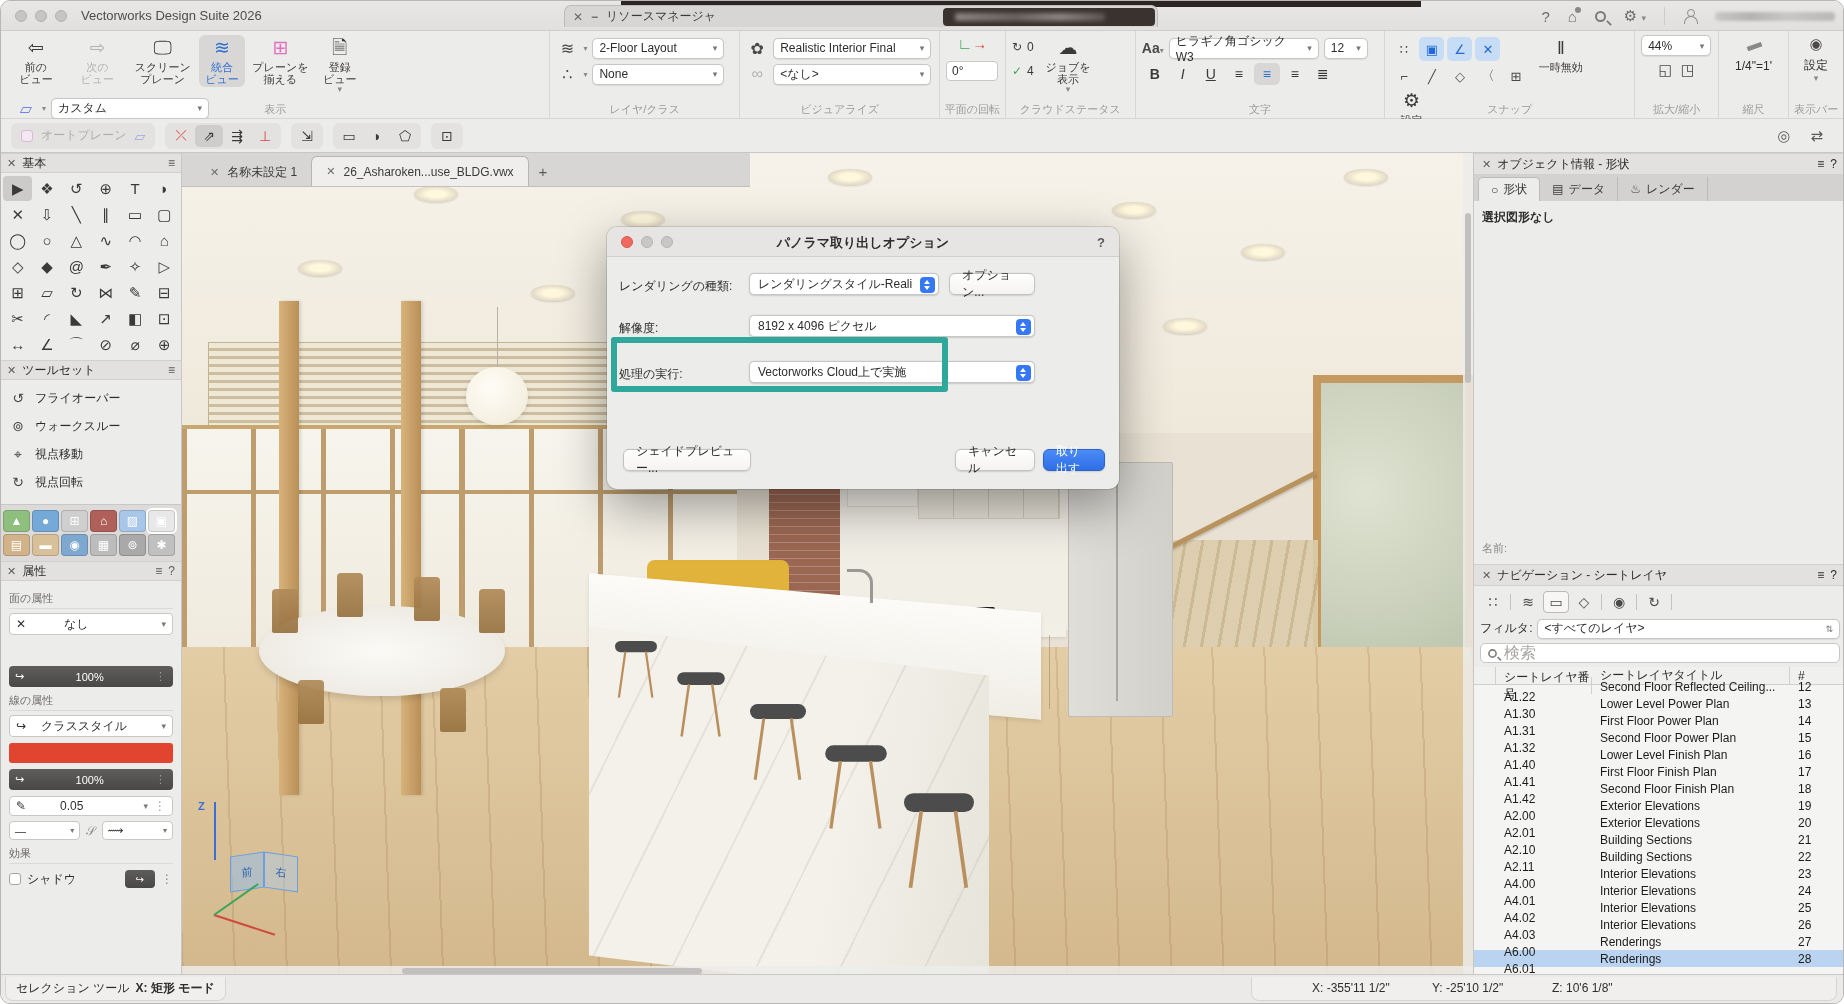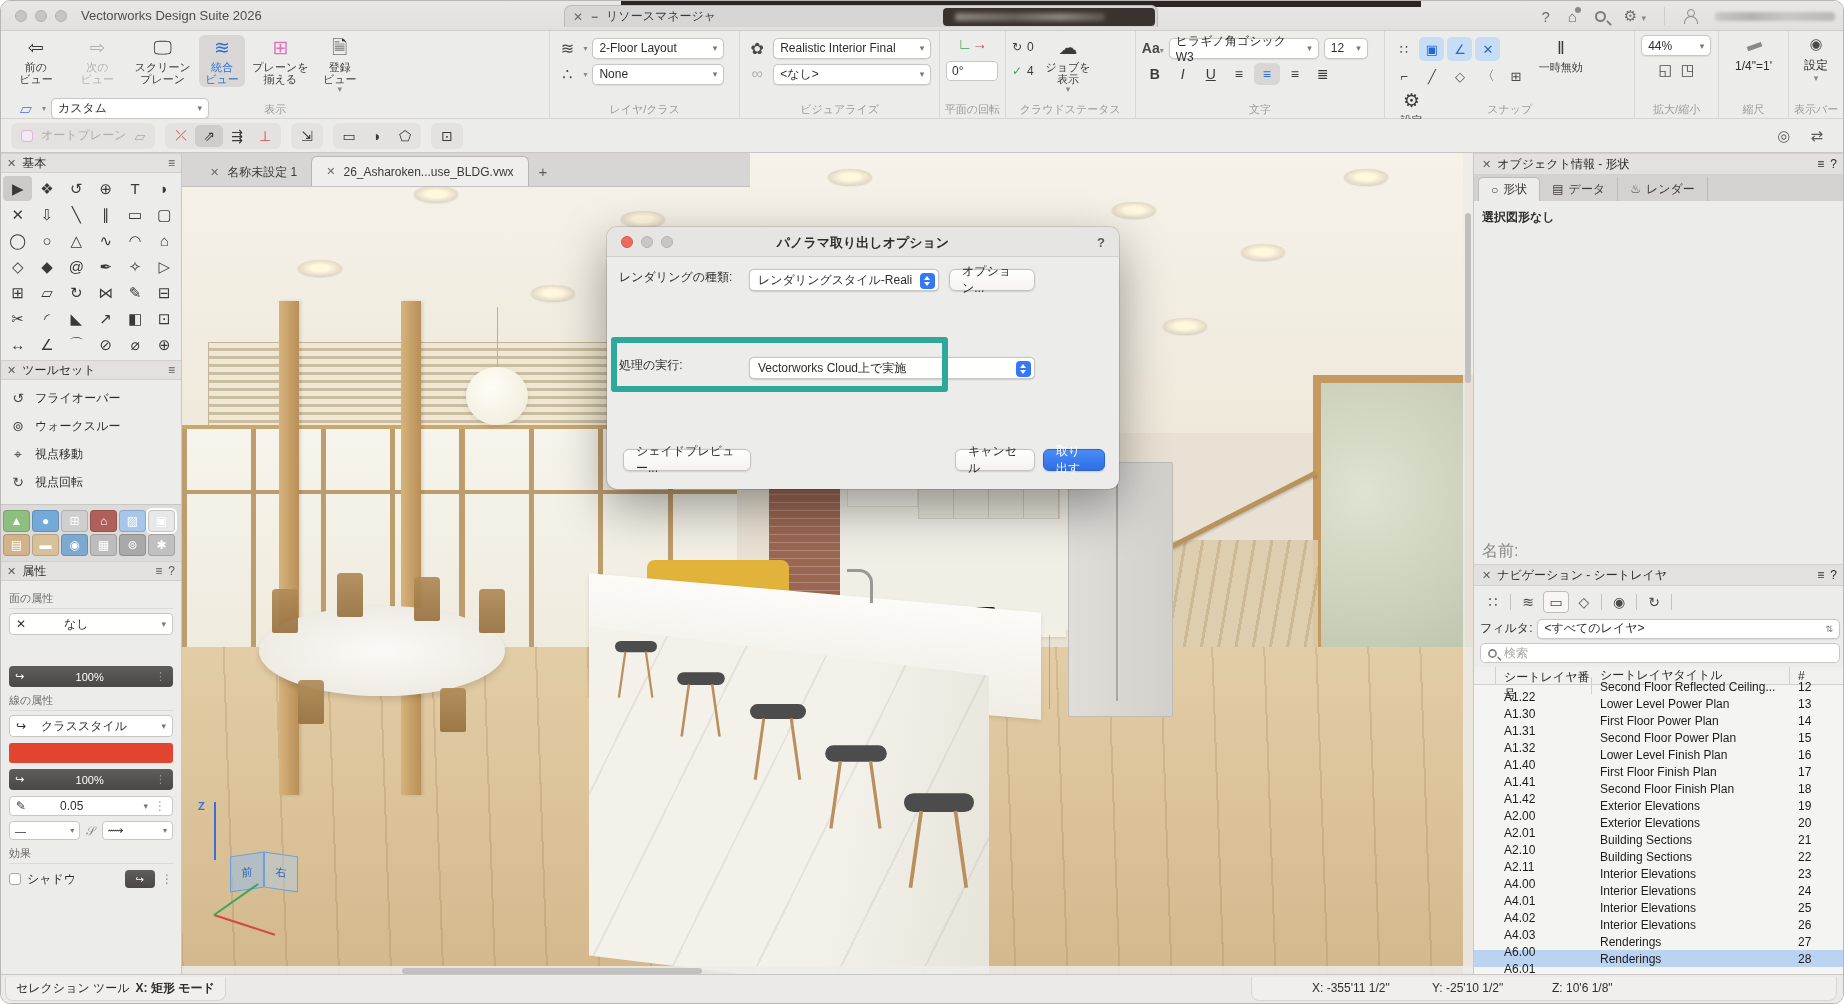--- a/index.html
+++ b/index.html
@@ -221,30 +221,30 @@
   .rsb { position:absolute; left:1472px; top:152px; width:372px; height:823px; background:#ececea; border-left:1px solid #c9c7c5; }
   .rs-head { position:absolute; left:0; width:100%; height:22px; background:#e3e1df;
              border-top:1px solid #d2d0ce; border-bottom:1px solid #d2d0ce;
              display:flex; align-items:center; gap:6px; padding:0 8px; font-size:12px; }
   .oi-tabs { position:absolute; left:0; top:22px; width:100%; height:26px; background:#d4d2d0;
              display:flex; align-items:flex-end; padding-left:4px; }
   .oi-tab { display:flex; align-items:center; gap:5px; padding:0 12px; height:24px; font-size:12px; color:#3c3a38;
             border-right:1px solid #bdbbb9; }
   .oi-tab.active { background:#ececea; border:1px solid #bdbbb9; border-bottom:none; border-radius:5px 5px 0 0; }
   .oi-empty { position:absolute; left:8px; top:56px; font-size:12px; font-weight:bold; color:#2d2d2d; }
-  .oi-name { position:absolute; left:8px; top:388px; font-size:16px; color:#8a8886; }
+  .oi-name { position:absolute; left:8px; top:388px; font-size:11px; color:#8a8886; }
   .nav-icons { position:absolute; left:0; top:436px; height:26px; display:flex; align-items:center; padding:0 6px; gap:2px; }
   .nicon { width:26px; height:22px; display:flex; align-items:center; justify-content:center; font-size:14px; color:#4c4a48; }
   .nicon.sel { background:#f7f6f4; border:1px solid #bdbbb9; border-radius:4px; }
   .nsep { width:1px; height:16px; background:#c5c3c1; margin:0 2px; }
   .nav-filter { position:absolute; left:6px; top:465px; width:360px; height:21px; display:flex; align-items:center; gap:5px; font-size:12px; }
   .nav-filter .dd { flex:1; height:20px; }
   .nav-search { position:absolute; left:6px; top:490px; width:360px; height:20px; background:#fff;
                 border:1px solid #c9c7c5; border-radius:5px; display:flex; align-items:center; padding:0 6px; gap:6px; }
-  .nav-search input { border:none; outline:none; flex:1; font-size:12px; color:#2d2d2d; background:transparent; font-family:inherit; }
+  .nav-search input { border:none; outline:none; flex:1; font-size:16px; color:#2d2d2d; background:transparent; font-family:inherit; }
   .nav-search input::placeholder { color:#a8a6a4; }
   .nav-table { position:absolute; left:0; top:514px; width:372px; bottom:2px; background:#f4f4f2; }
   .nt-head { height:18px; display:flex; font-size:12px; color:#2d2d2d; background:#f0f0ee;
              border-bottom:1px solid #d2d0ce; align-items:center; }
   .nt-head span { border-right:1px solid #d2d0ce; height:100%; display:flex; align-items:center; padding-left:8px; }
   .nt-body { position:absolute; top:18px; left:0; right:0; bottom:0; overflow:hidden; }
   .ntr { display:flex; height:17px; align-items:center; font-size:12px; color:#1c1c1c; }
   .ntr.sel { background:#b9d3f0; }
   .ntc { padding-left:8px; white-space:nowrap; overflow:hidden; }
   .c0 { width:22px; } .c1 { width:96px;margin-top:20px; } .c2 { width:198px; } .c3 { width:40px; }
@@ -263,21 +263,21 @@
   .dialog { position:absolute; left:606px; top:226px; width:512px; height:262px; background:#ececea;
             border-radius:10px; box-shadow:0 18px 50px rgba(0,0,0,.38), 0 0 0 1px rgba(0,0,0,.12); z-index:50; }
   .dlg-title { position:absolute; left:0; top:0; width:100%; height:30px; background:#e7e5e3;
                border-bottom:1px solid #d2d0ce; border-radius:10px 10px 0 0; }
   .dlg-title .t { position:absolute; left:0; top:7px; width:100%; text-align:center; font-size:13px; font-weight:bold; color:#2d2d2d; }
   .dl { position:absolute; top:9px; width:12px; height:12px; border-radius:50%; }
   .dl1 { left:14px; background:#ee6a5e; border:1px solid #d8584c; }
   .dl2 { left:34px; background:#c9c7c5; border:1px solid #b5b3b1; }
   .dl3 { left:54px; background:#c9c7c5; border:1px solid #b5b3b1; }
   .dlg-help { position:absolute; right:14px; top:8px; color:#5c5a58; font-size:13px; font-weight:bold; }
-  .drow { position:absolute; left:12px; height:26px; display:flex; align-items:flex-start; font-size:12px; }
+  .drow { position:absolute; left:12px; height:26px; display:flex; align-items:flex-end; font-size:12px; }
   .dlabel { width:130px; color:#2d2d2d; }
   .popup { position:relative; background:#fff; border:1px solid #c9c7c5; border-radius:5px; height:22px;
            display:flex; align-items:center; padding:0 26px 0 8px; font-size:12px; box-shadow:0 .5px 1.5px rgba(0,0,0,.15); }
   .stepper { position:absolute; right:3px; top:3px; width:15px; height:16px; border-radius:4px; background:#3478f6; }
   .stepper:before, .stepper:after { content:""; position:absolute; left:4px; border-left:3.5px solid transparent; border-right:3.5px solid transparent; }
   .stepper:before { top:3px; border-bottom:4px solid #fff; }
   .stepper:after { bottom:3px; border-top:4px solid #fff; }
   .dbtn { background:linear-gradient(#ffffff,#f5f3f1); border:1px solid #c5c3c1; border-radius:6px;
           height:22px; padding:0 12px; font-size:12px; display:flex; align-items:center; box-shadow:0 .5px 1.5px rgba(0,0,0,.12); }
   .dbtn.primary { background:linear-gradient(#4a8bf7,#2f6fe4); border-color:#2b63cc; color:#fff; }
@@ -1023,20 +1023,27 @@
 
     <div class="drow" style="top:42px;">
       <span class="dlabel">レンダリングの種類:</span>
       <span class="popup" style="width:190px;">
         <span style="white-space:nowrap;overflow:hidden;">レンダリングスタイル-Realistic Interior Final</span>
         <span class="stepper"></span>
         </span>
       <span class="dbtn" style="margin-left:10px;width:86px;justify-content:center;">オプション...</span>
     </div>
 
+    <div class="drow" style="top:84px;">
+      <span class="dlabel">解像度:</span>
+      <span class="popup" style="width:286px;">
+        <span>8192 x 4096 ピクセル</span>
+        <span class="stepper"></span>
+        </span>
+    </div>
 
     <div class="drow" style="top:130px;">
       <span class="dlabel">処理の実行:</span>
       <span class="popup" style="width:286px;">
         <span>Vectorworks Cloud上で実施</span>
         <span class="stepper"></span>
         </span>
     </div>
 
     <div class="annotate"></div>

